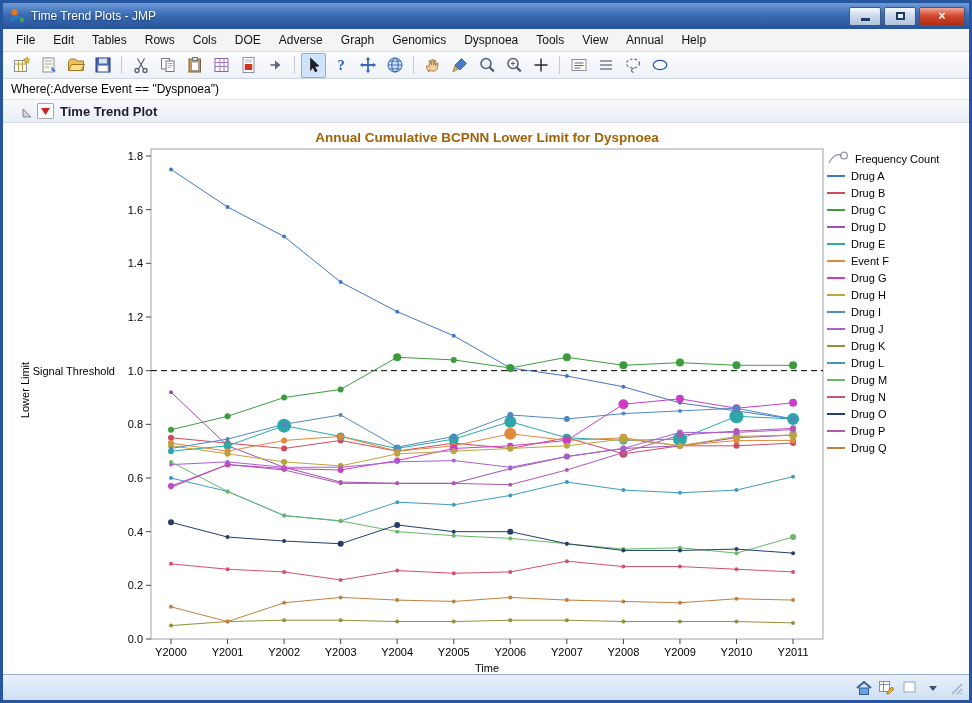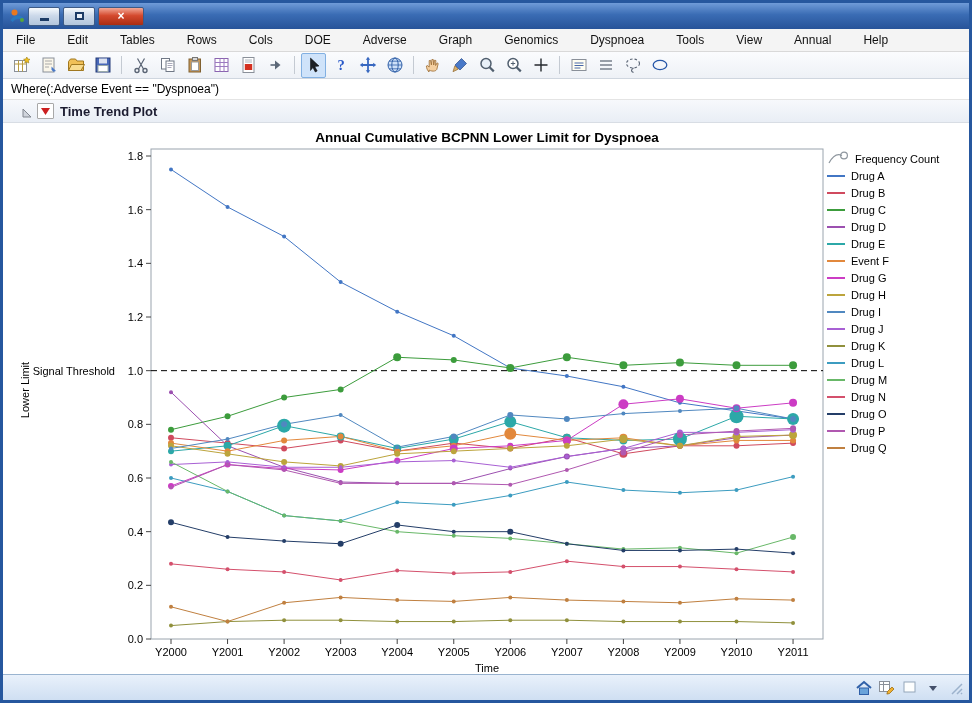--- a/index.html
+++ b/index.html
@@ -7,37 +7,37 @@
   
   .titlebar{height:26px;flex:0 0 26px;background:linear-gradient(#6f9bd8,#3a6cb4 45%,#275399);display:flex;align-items:center;padding:0 4px 0 6px;}
   .titlebar .title{color:#fff;font-size:12px;margin-left:6px;flex:1;text-shadow:0 1px 2px #16335e;}
   .app-icon{width:16px;height:16px;display:inline-block;}
   .win-btns{display:flex;align-items:flex-start;}
   .wbtn{width:30px;height:17px;border:1px solid #3c5a86;border-radius:2px;background:linear-gradient(#f6fafd,#ccd9ea 45%,#b2c5dc);display:inline-flex;align-items:center;justify-content:center;margin-left:3px;cursor:default;}
   .wbtn.close{width:44px;background:linear-gradient(#f2a896,#d4492e 45%,#aa2d14);color:#fff;font-weight:bold;font-size:12px;line-height:10px;}
   .glyph-min{width:9px;height:3px;background:#1c3b66;margin-top:7px;}
   .glyph-max{width:9px;height:8px;border:2px solid #1c3b66;box-sizing:border-box;background:#e8eef6;}
   
-  .menubar{height:23px;flex:0 0 23px;background:#f4f4f4;border-bottom:1px solid #d9d9d9;display:flex;align-items:center;padding-left:4px;box-sizing:border-box;gap:14px;}
+  .menubar{height:23px;flex:0 0 23px;background:#f4f4f4;border-bottom:1px solid #d9d9d9;display:flex;align-items:center;padding-left:4px;box-sizing:border-box;}
   .menu-item{font-size:12px;color:#111;padding:3px 9px;cursor:default;}
   
   .toolbar{height:27px;flex:0 0 27px;background:linear-gradient(#fbfcfe,#eef1f6);border-bottom:1px solid #cfd6df;display:flex;align-items:center;padding-left:5px;box-sizing:border-box;}
   .tb-icon{width:23px;height:23px;display:inline-flex;align-items:center;justify-content:center;border:1px solid transparent;border-radius:2px;margin:0 1px;}
   .tb-icon.active{background:#cfe3fa;border-color:#82b0e2;}
   .tb-sep{width:1px;height:18px;background:#c4cad2;margin:0 5px;display:inline-block;}
   
   .wherebar{height:21px;flex:0 0 21px;background:#fff;display:flex;align-items:center;padding-left:8px;font-size:12px;color:#000;border-bottom:1px solid #e4e4e4;box-sizing:border-box;}
   
   .section-header{height:23px;flex:0 0 23px;background:linear-gradient(#f7f9fc,#e9eef5);border-bottom:1px solid #d8dde4;display:flex;align-items:center;padding-left:18px;box-sizing:border-box;}
   .sec-title{font-size:13px;font-weight:bold;color:#1c1c30;margin-left:6px;}
   .disc{width:12px;height:12px;display:inline-block;}
   .redtri{width:15px;height:14px;border:1px solid #a8a8a8;background:#fff;display:inline-flex;align-items:center;justify-content:center;margin-left:4px;border-radius:1px;}
   
   .report{flex:1;position:relative;background:#fff;}
-  .chart-title{position:absolute;left:148px;width:672px;top:7px;text-align:center;font-size:13.5px;font-weight:bold;color:#000000;}
+  .chart-title{position:absolute;left:148px;width:672px;top:7px;text-align:center;font-size:13.5px;font-weight:bold;color:#a16207;}
   #plot-svg{position:absolute;left:0;top:24px;display:block;}
   .legend{position:absolute;left:824px;top:27px;width:142px;}
   .legend-row{display:flex;align-items:center;height:17px;font-size:11px;color:#000;}
   .legend-swatch{width:18px;height:2px;margin-right:6px;flex:0 0 18px;}
   .legend-ficon{margin-right:2px;flex:0 0 26px;}
   
   .statusbar{height:26px;flex:0 0 26px;background:linear-gradient(#e9f1fb,#cfdff2);border-top:1px solid #9ab4d0;display:flex;align-items:center;justify-content:flex-end;gap:5px;padding-right:4px;box-sizing:border-box;}
   .sb-icon{width:18px;height:18px;display:inline-flex;align-items:center;justify-content:center;}
 </style>
 </head>
@@ -46,20 +46,21 @@
 <div class="window">
 
   <div class="titlebar">
     <span class="app-icon">
       <svg width="16" height="16">
           <circle cx="5.5" cy="4.5" r="3" fill="#e87820"></circle>
           <path d="M2.5 13 q5.5-6.5 11-2" stroke="#2878c0" stroke-width="3" fill="none"></path>
           <circle cx="13" cy="12" r="2" fill="#57a639"></circle>
         </svg>
     </span>
+    <span class="title">Time Trend Plots - JMP</span>
     <span class="win-btns">
       <span class="wbtn">
           <span class="glyph-min"></span>
         </span>
       <span class="wbtn">
           <span class="glyph-max"></span>
         </span>
       <span class="wbtn close">
           <span>×</span>
         </span>

